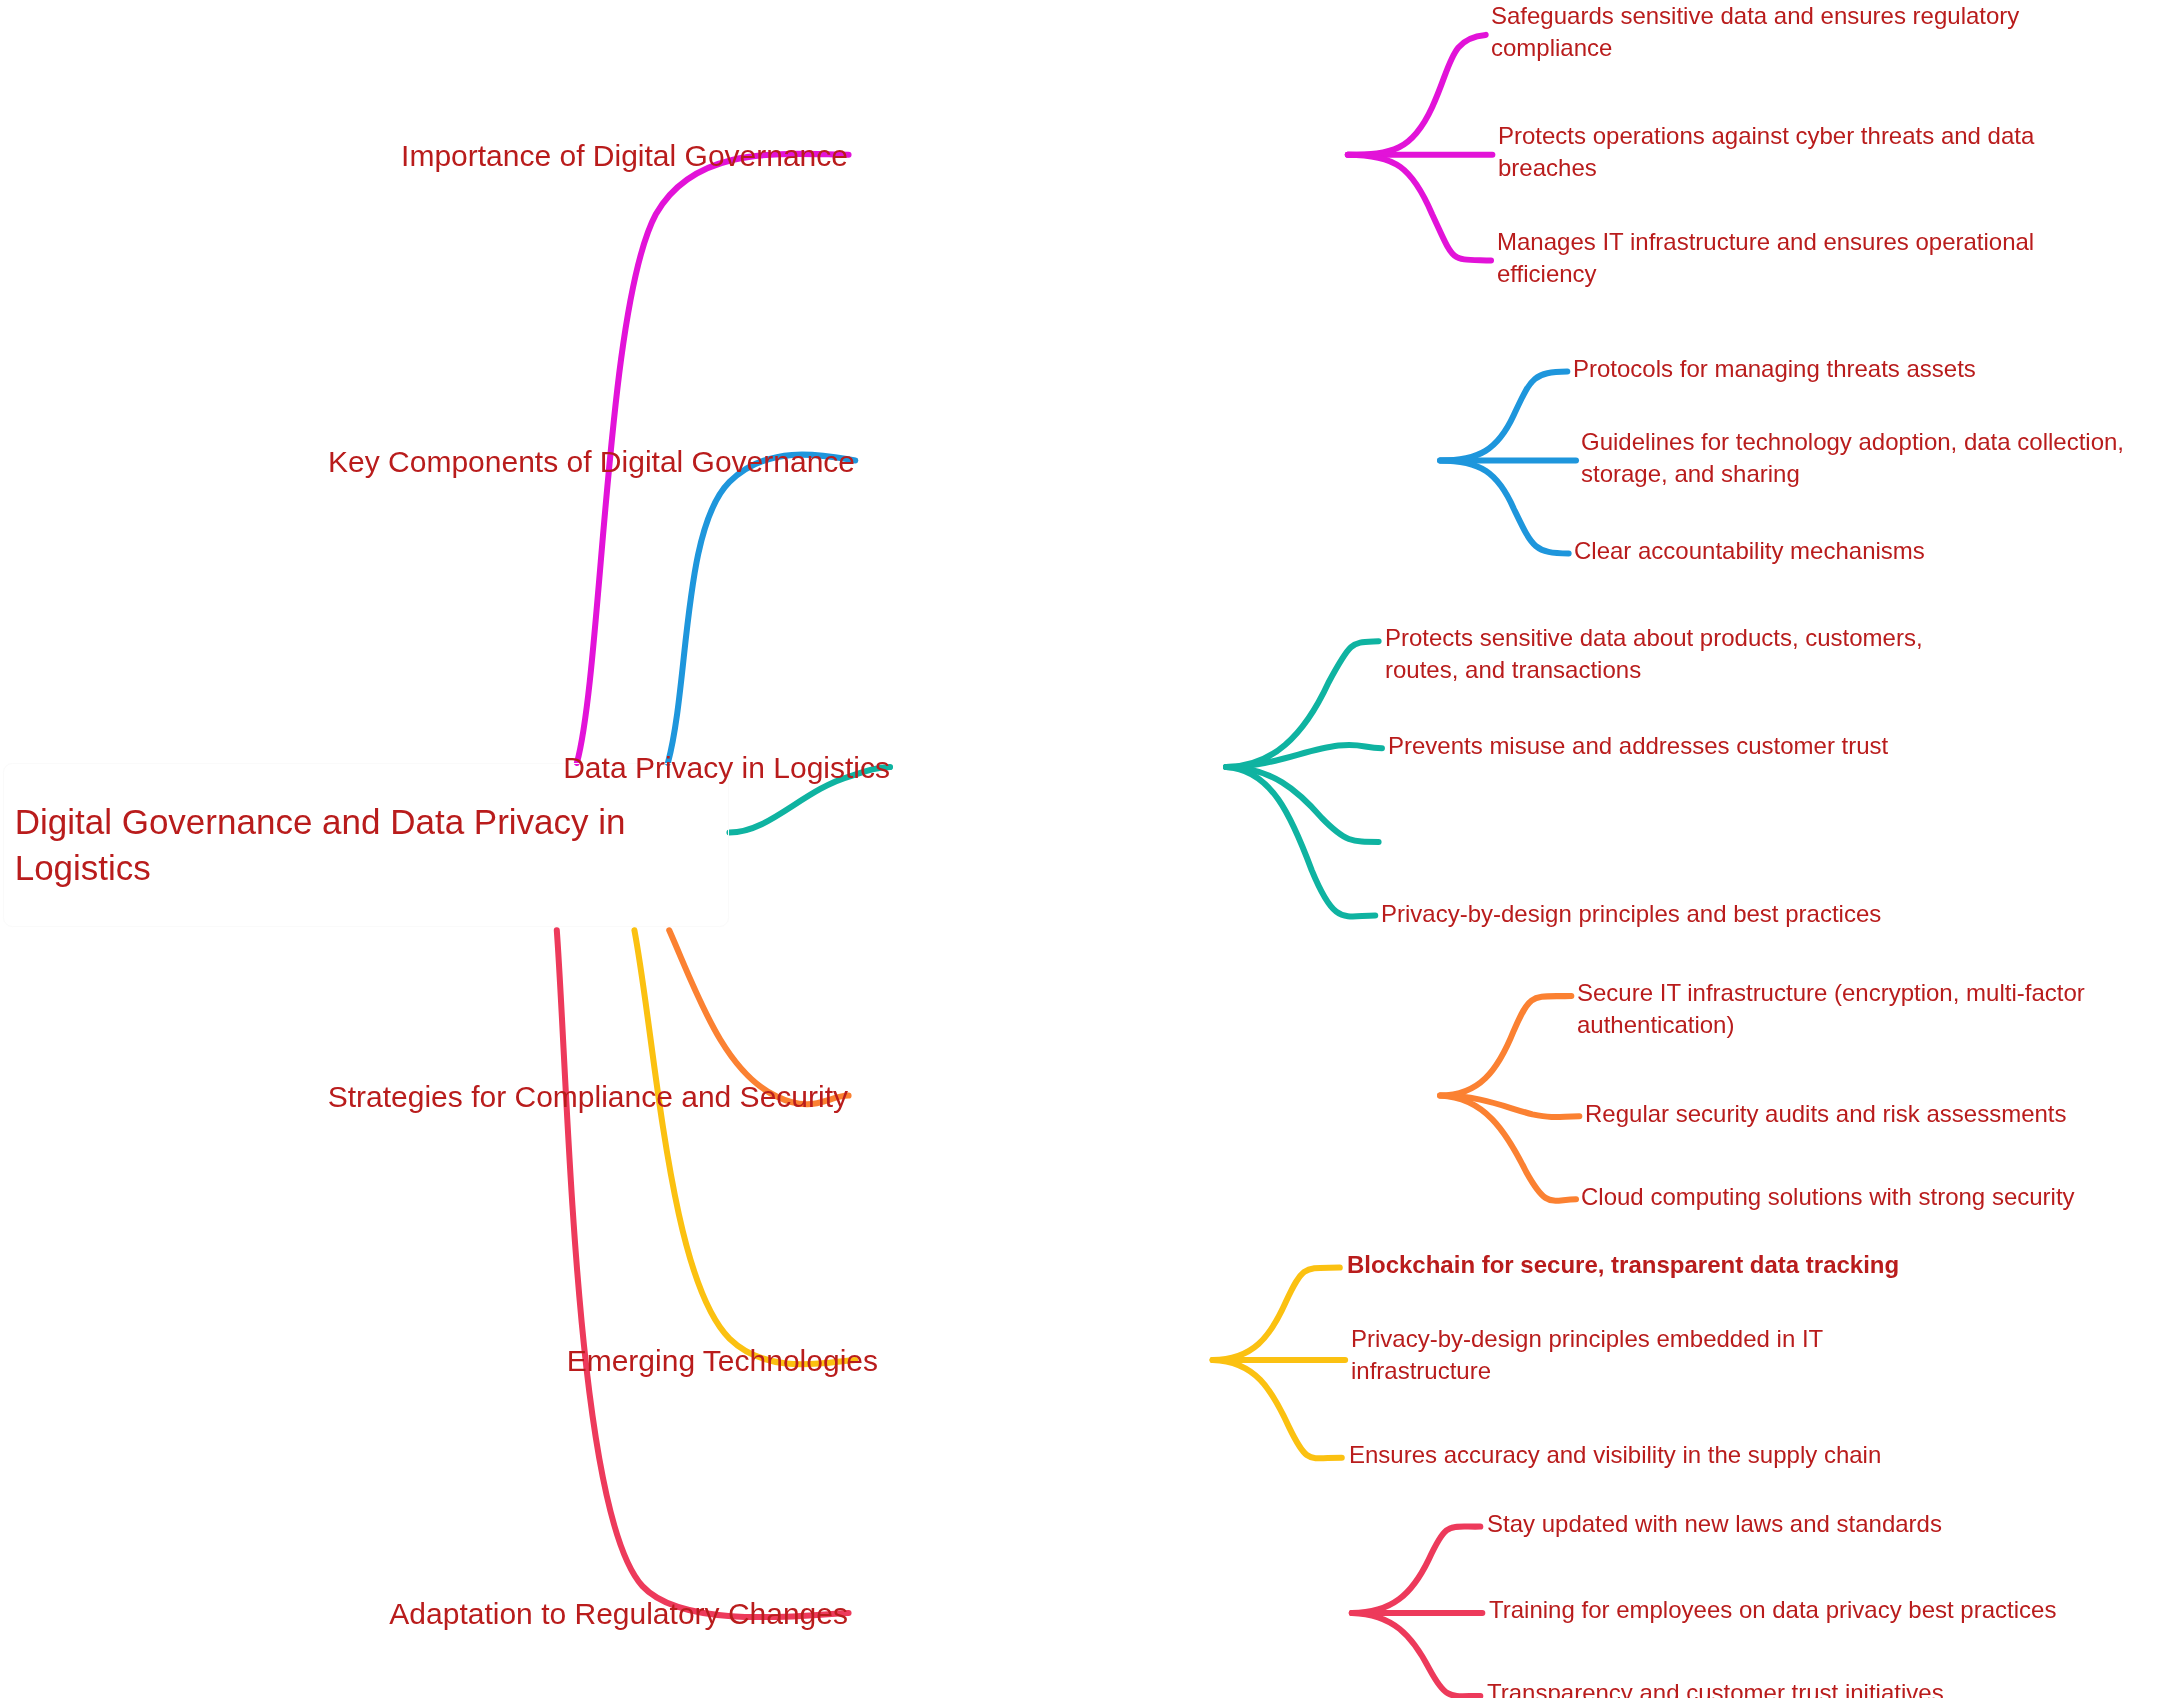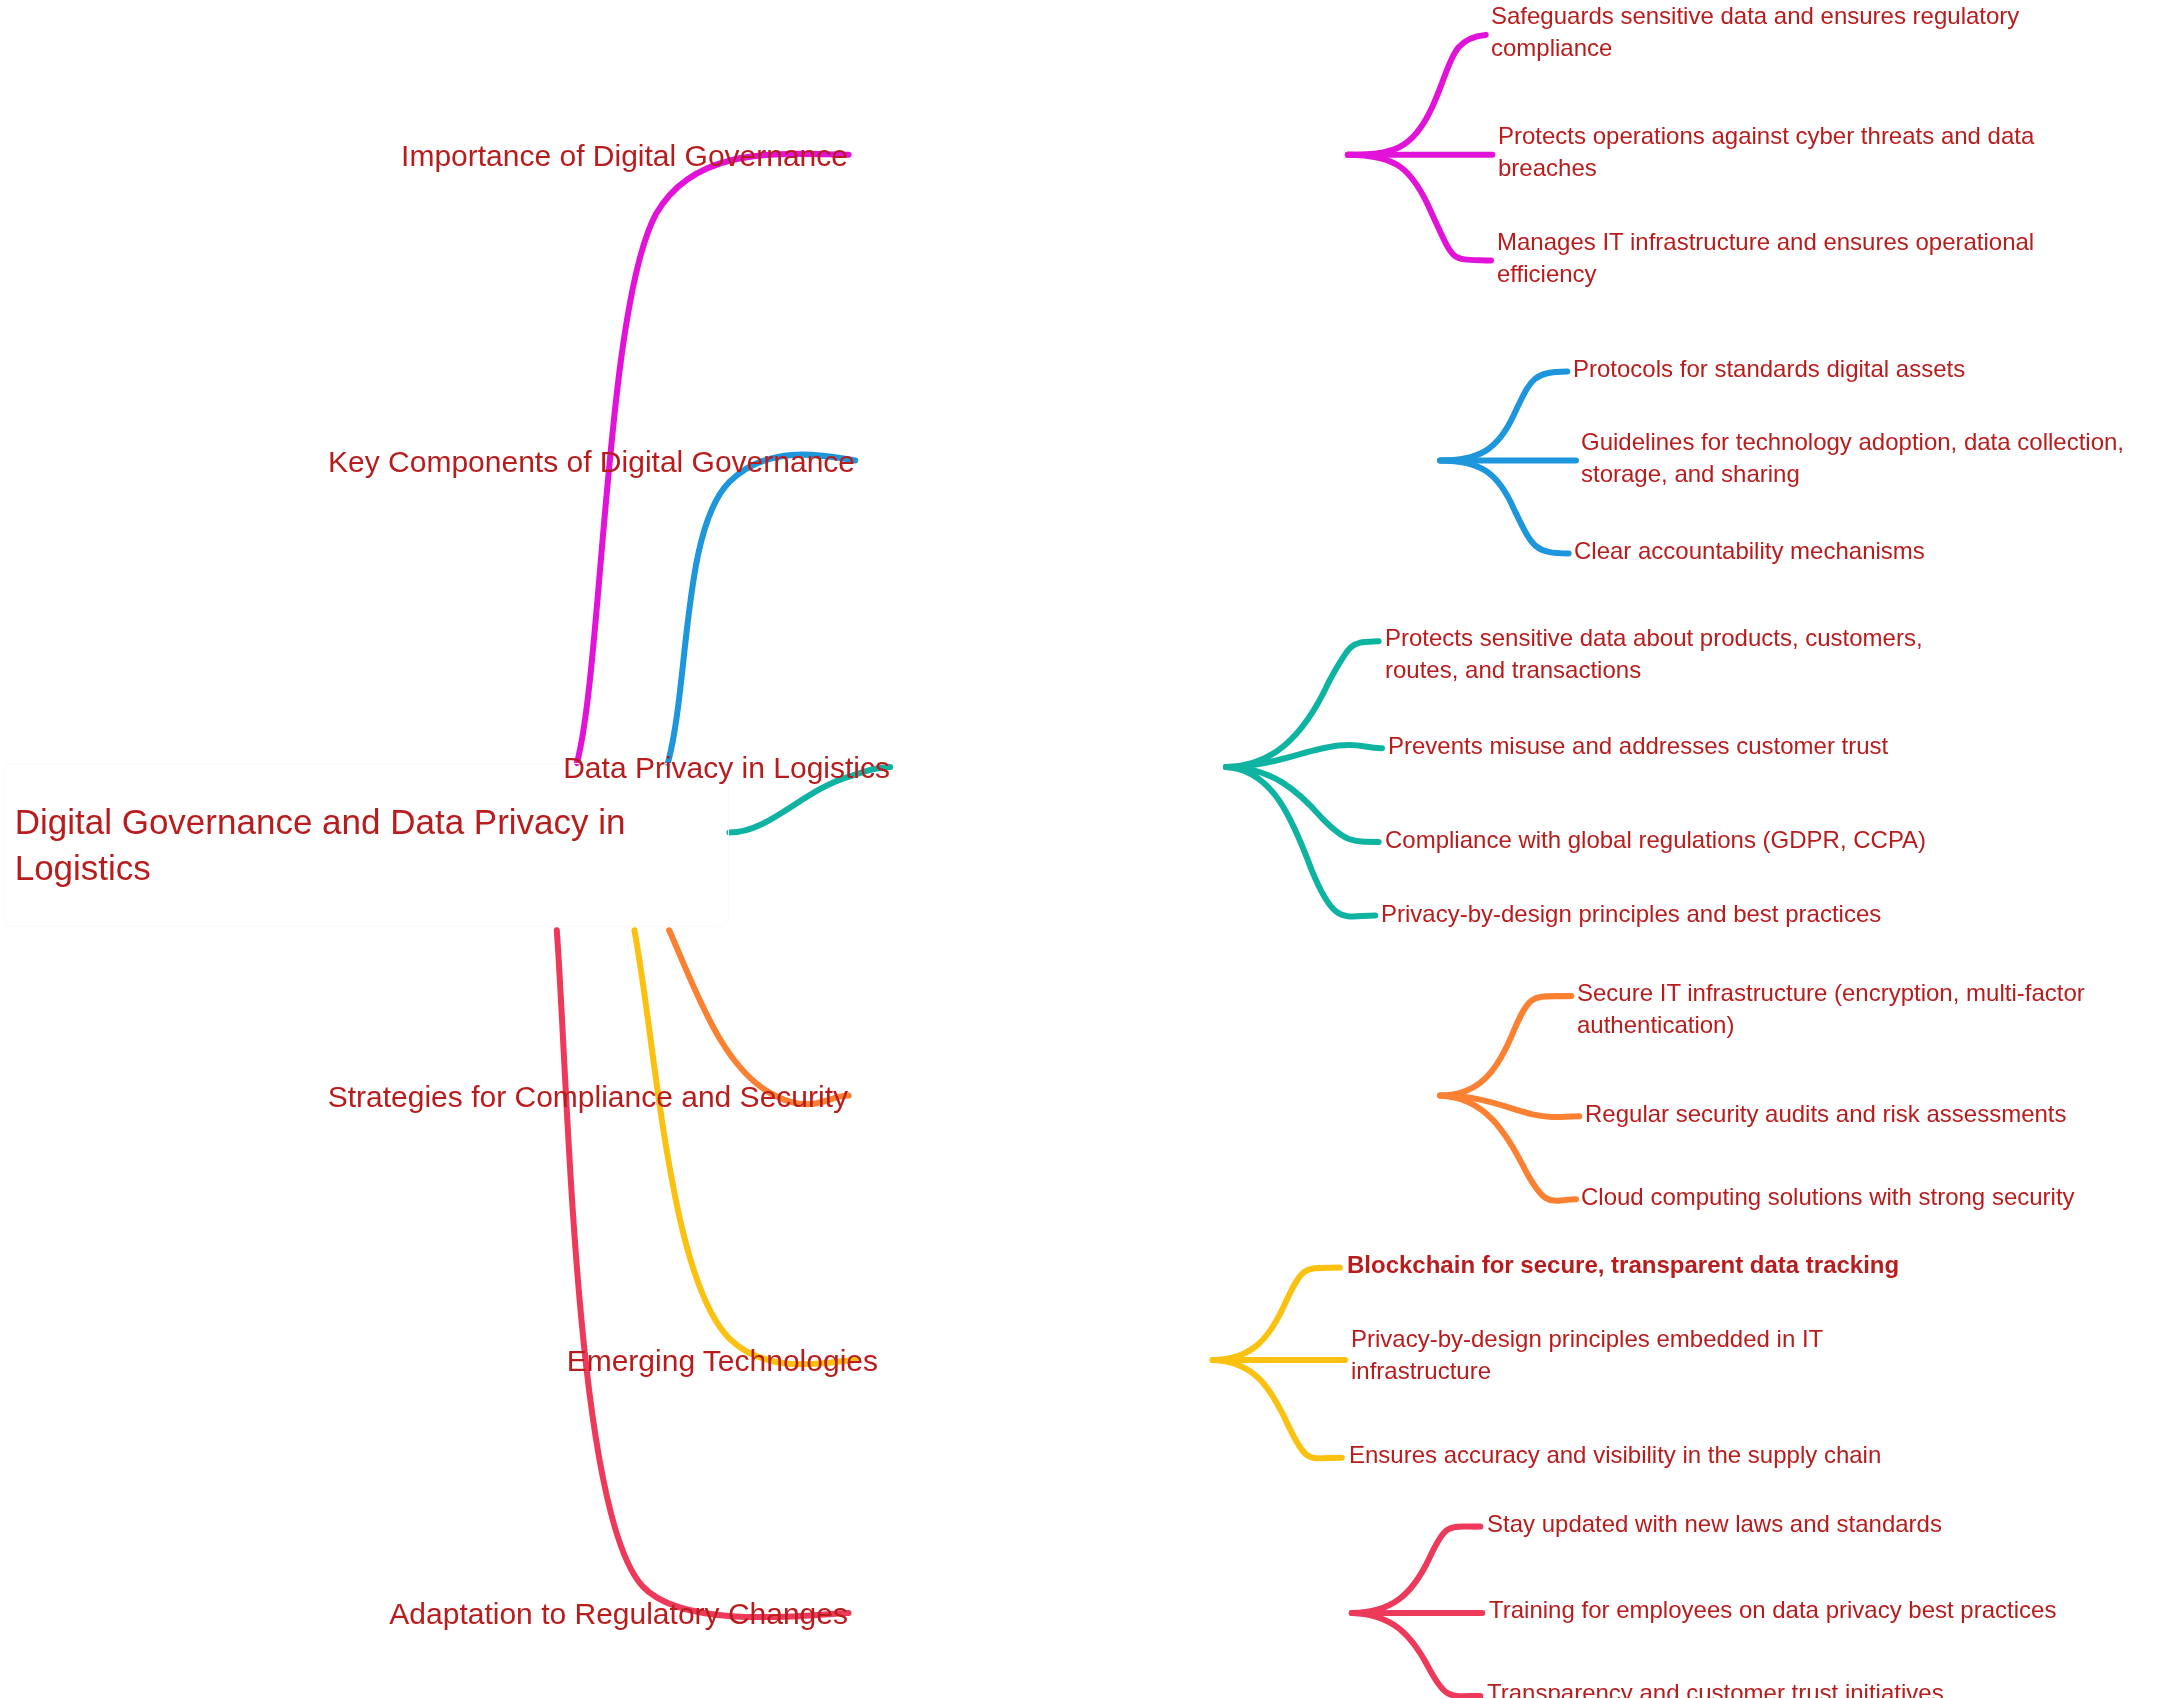--- a/index.html
+++ b/index.html
@@ -74,27 +74,26 @@
   <div class="node-label branch-label" style="left:186px;top:442px;width:669px;">Key Components of Digital Governance</div>
   <div class="node-label branch-label" style="left:221px;top:748px;width:669px;">Data Privacy in Logistics</div>
   <div class="node-label branch-label" style="left:179px;top:1077px;width:669px;">Strategies for Compliance and Security</div>
   <div class="node-label branch-label" style="left:209px;top:1341px;width:669px;">Emerging Technologies</div>
   <div class="node-label branch-label" style="left:179px;top:1594px;width:669px;">Adaptation to Regulatory Changes</div>
 
   <div class="node-label leaf-label" style="left:1491px;top:0px;width:676px;"><span>Safeguards sensitive data and ensures regulatory</span><br><span>compliance</span></div>
   <div class="node-label leaf-label" style="left:1498px;top:120px;width:676px;"><span>Protects operations against cyber threats and data</span><br><span>breaches</span></div>
   <div class="node-label leaf-label" style="left:1497px;top:226px;width:676px;"><span>Manages IT infrastructure and ensures operational</span><br><span>efficiency</span></div>
 
-  <div class="node-label leaf-label" style="left:1573px;top:353px;width:676px;"><span>Protocols for standards digital assets</span></div>
+  <div class="node-label leaf-label" style="left:1573px;top:353px;width:676px;"><span>Protocols for managing threats assets</span></div>
   <div class="node-label leaf-label" style="left:1581px;top:426px;width:676px;"><span>Guidelines for technology adoption, data collection,</span><br><span>storage, and sharing</span></div>
   <div class="node-label leaf-label" style="left:1574px;top:535px;width:676px;"><span>Clear accountability mechanisms</span></div>
 
   <div class="node-label leaf-label" style="left:1385px;top:622px;width:676px;"><span>Protects sensitive data about products, customers,</span><br><span>routes, and transactions</span></div>
   <div class="node-label leaf-label" style="left:1388px;top:730px;width:676px;"><span>Prevents misuse and addresses customer trust</span></div>
-  <div class="node-label leaf-label" style="left:1385px;top:824px;width:676px;"><span>Compliance with global regulations (GDPR, CCPA)</span></div>
   <div class="node-label leaf-label" style="left:1381px;top:898px;width:676px;"><span>Privacy-by-design principles and best practices</span></div>
 
   <div class="node-label leaf-label" style="left:1577px;top:977px;width:676px;"><span>Secure IT infrastructure (encryption, multi-factor</span><br><span>authentication)</span></div>
   <div class="node-label leaf-label" style="left:1585px;top:1098px;width:676px;"><span>Regular security audits and risk assessments</span></div>
   <div class="node-label leaf-label" style="left:1581px;top:1181px;width:676px;"><span>Cloud computing solutions with strong security</span></div>
 
   <div class="node-label leaf-label" style="left:1347px;top:1249px;width:676px;font-weight:bold;"><span>Blockchain for secure, transparent data tracking</span></div>
   <div class="node-label leaf-label" style="left:1351px;top:1323px;width:676px;"><span>Privacy-by-design principles embedded in IT</span><br><span>infrastructure</span></div>
   <div class="node-label leaf-label" style="left:1349px;top:1439px;width:676px;"><span>Ensures accuracy and visibility in the supply chain</span></div>
 

